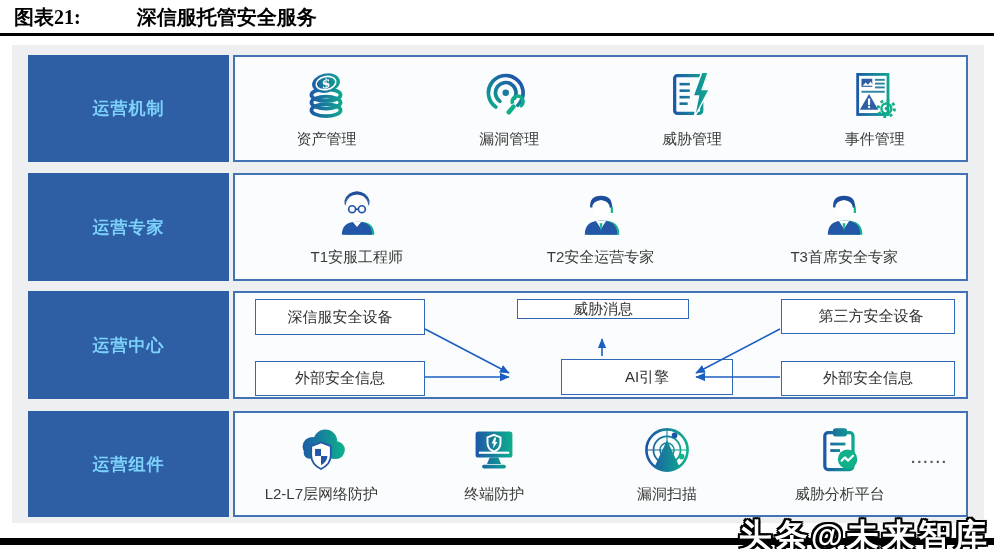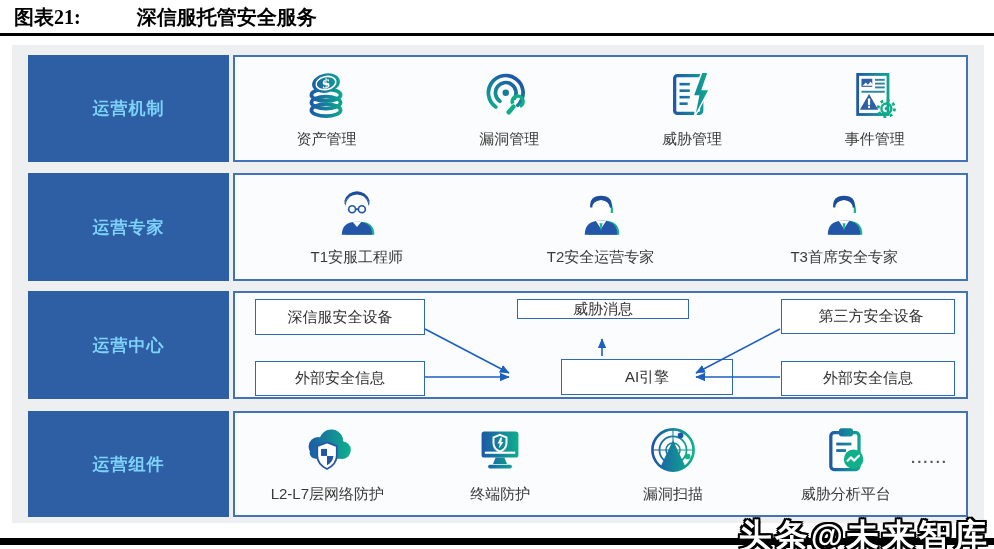--- a/index.html
+++ b/index.html
@@ -34,21 +34,21 @@
   .fnode.n1 { left:20px;  top:6px;  width:170px; height:36px; }
   .fnode.n2 { left:20px;  top:68px; width:170px; height:35px; }
   .fnode.n3 { left:282px; top:6px;  width:172px; height:20px; }
   .fnode.n4 { left:282px; top:66px; width:172px; height:36px;margin-left:44px; }
   .fnode.n5 { left:546px; top:6px;  width:174px; height:35px;padding-left:6px; }
   .fnode.n6 { left:546px; top:68px; width:174px; height:35px; }
   .arrows { position:absolute; left:0; top:0; width:100%; height:100%; }
 
   .dots { position:absolute; right:18px; top:36px; font-size:15px; font-weight:700;
     letter-spacing:2px; color:#5a5a5a; }
-  .row4-items { padding-right:40px;margin-left:6px; }
+  .row4-items { padding-right:40px; }
 
   
   .watermark { position:absolute; right:4px; top:514px; font-size:33px; font-weight:700;
     letter-spacing:3px; color:#fff; white-space:nowrap; z-index:5;
     text-shadow:-2px -2px 0 #000, 2px -2px 0 #000, -2px 2px 0 #000, 2px 2px 0 #000,
                  0 -2px 0 #000, 0 2px 0 #000, -2px 0 0 #000, 2px 0 0 #000; }
 </style>
 </head>
 <body>
 

